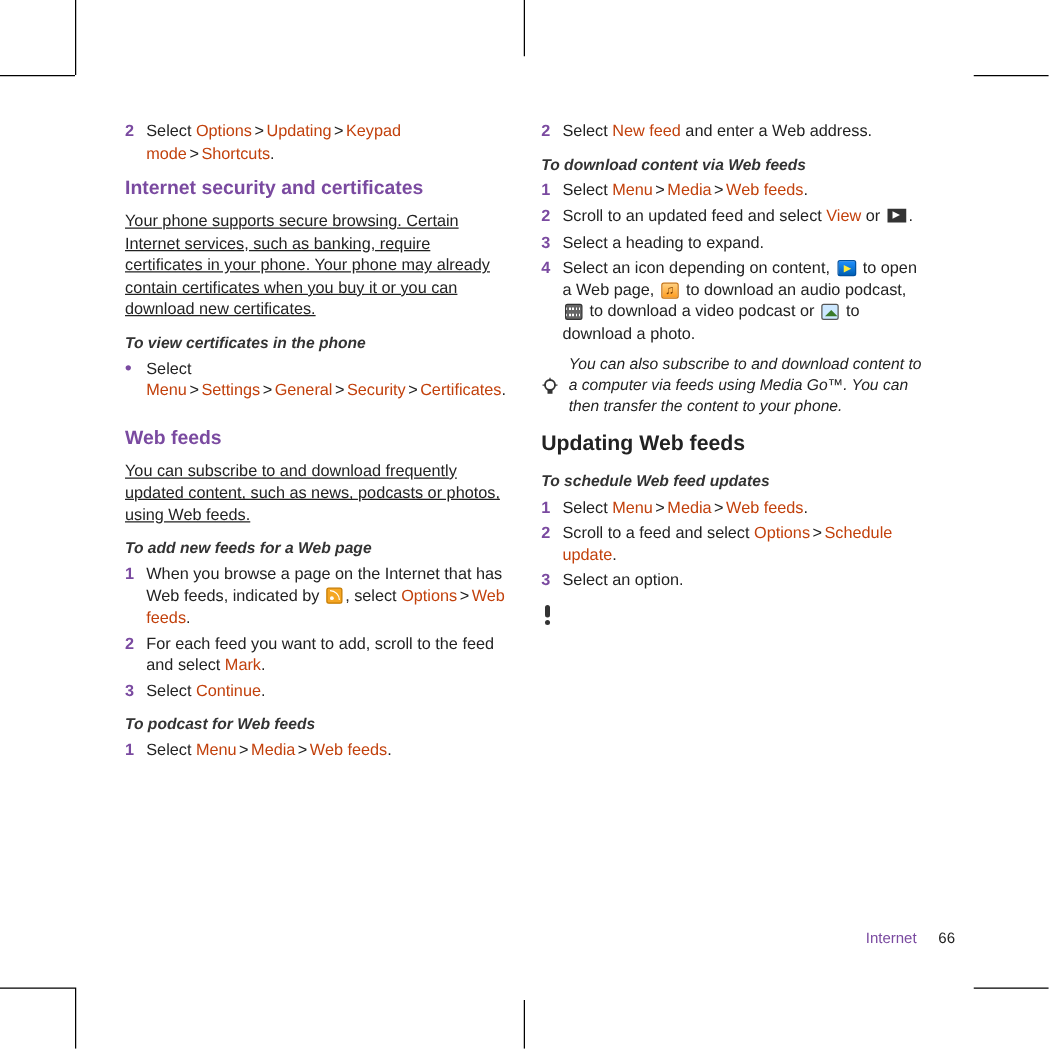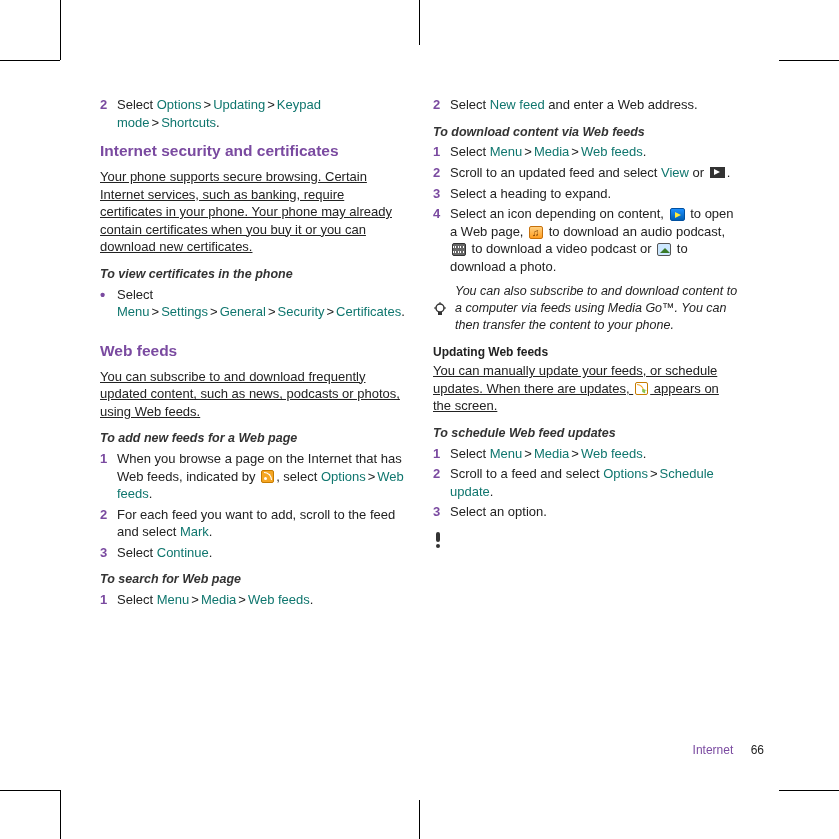--- a/index.html
+++ b/index.html
@@ -21,24 +21,24 @@
   .crop-tc-v { top: 0; left: 419px; height: 45px; }
   .crop-bl-h { top: 790px; left: 0; width: 60px; }
   .crop-bl-v { top: 790px; left: 60px; height: 49px; }
   .crop-bc-v { top: 800px; left: 419px; height: 39px; }
   .crop-tr-h { top: 60px; right: 0; width: 60px; }
   .crop-br-h { top: 790px; right: 0; width: 60px; }
 
   .page { position: absolute; left: 100px; top: 96px; width: 680px; height: 680px; }
   .columns { display: flex; gap: 26px; }
   .col { width: 307px; }
-  .hl { color: #0f766e; }
+  .hl { color: #c2410c; }
   .sect { color: #7a4aa0; font-weight: 700; font-size: 15.5px; margin-top: 10px; margin-bottom: 6px; }
   .subh { font-weight: 700; font-style: italic; margin-top: 10px; margin-bottom: 3px; font-size: 12.5px; color: #333; }
-  .subh2 { font-weight: 700; margin-top: 10px; margin-bottom: 2px; font-size: 12px; color: #222;}
+  .subh2 { font-weight: 700; margin-top: 10px; margin-bottom: 2px; font-size: 17px; color: #222;}
   .para { margin-bottom: 4px; text-decoration: underline; }
   ol.steps { list-style: none; padding: 0; margin: 0; }
   ol.steps > li { position: relative; padding-left: 17px; margin-bottom: 3px; }
   ol.steps > li .num { position: absolute; left: 0; top: 0; color: #7a4aa0; font-weight: 700; }
   ul.bullets { list-style: none; padding: 0; margin: 0; }
   ul.bullets > li { position: relative; padding-left: 17px; margin-bottom: 20px;}
   ul.bullets > li::before { content: "•"; position: absolute; left: 0; top: -1px; color: #7a4aa0; font-weight: 700; font-size: 15px; }
   .tip { display: flex; gap: 8px; margin-top: 8px; margin-bottom: 8px; align-items: center; }
   .tip .tip-text { font-style: italic; font-size: 12.5px; }
   .tip-icon { flex-shrink: 0; margin-top: 3px; }
@@ -109,21 +109,21 @@
         <li>
           <span class="num">2</span>
           <span>For each feed you want to add, scroll to the feed and select </span><span class="hl">Mark</span><span>.</span>
         </li>
         <li>
           <span class="num">3</span>
           <span>Select </span><span class="hl">Continue</span><span>.</span>
         </li>
       </ol>
 
-      <div class="subh">To search for Web page</div>
+      <div class="subh">To podcast for Web feeds</div>
       <ol class="steps">
         <li>
           <span class="num">1</span>
           <span>Select </span><span class="hl">Menu</span><span class="gt">&gt;</span><span class="hl">Media</span><span class="gt">&gt;</span><span class="hl">Web feeds</span><span>.</span>
         </li>
       </ol>
     </div>
 
     <div class="col">
       <ol class="steps">
@@ -158,23 +158,20 @@
             <circle cx="7" cy="6" r="4" fill="none" stroke="#333" stroke-width="1.5"></circle>
             <line x1="7" y1="0" x2="7" y2="2" stroke="#333"></line>
             <line x1="1" y1="6" x2="3" y2="6" stroke="#333"></line>
             <line x1="11" y1="6" x2="13" y2="6" stroke="#333"></line>
             <rect x="5" y="10" width="4" height="3" fill="#333"></rect>
           </svg>
         <div class="tip-text">You can also subscribe to and download content to a computer via feeds using Media Go™. You can then transfer the content to your phone.</div>
       </div>
 
       <div class="subh2">Updating Web feeds</div>
-      <p class="para">
-        <span>You can manually update your feeds, or schedule updates. When there are updates, </span><span class="icon-rssp icon-inline"></span><span> appears on the screen.</span>
-      </p>
 
       <div class="subh">To schedule Web feed updates</div>
       <ol class="steps">
         <li>
           <span class="num">1</span>
           <span>Select </span><span class="hl">Menu</span><span class="gt">&gt;</span><span class="hl">Media</span><span class="gt">&gt;</span><span class="hl">Web feeds</span><span>.</span>
         </li>
         <li>
           <span class="num">2</span>
           <span>Scroll to a feed and select </span><span class="hl">Options</span><span class="gt">&gt;</span><span class="hl">Schedule update</span><span>.</span>

